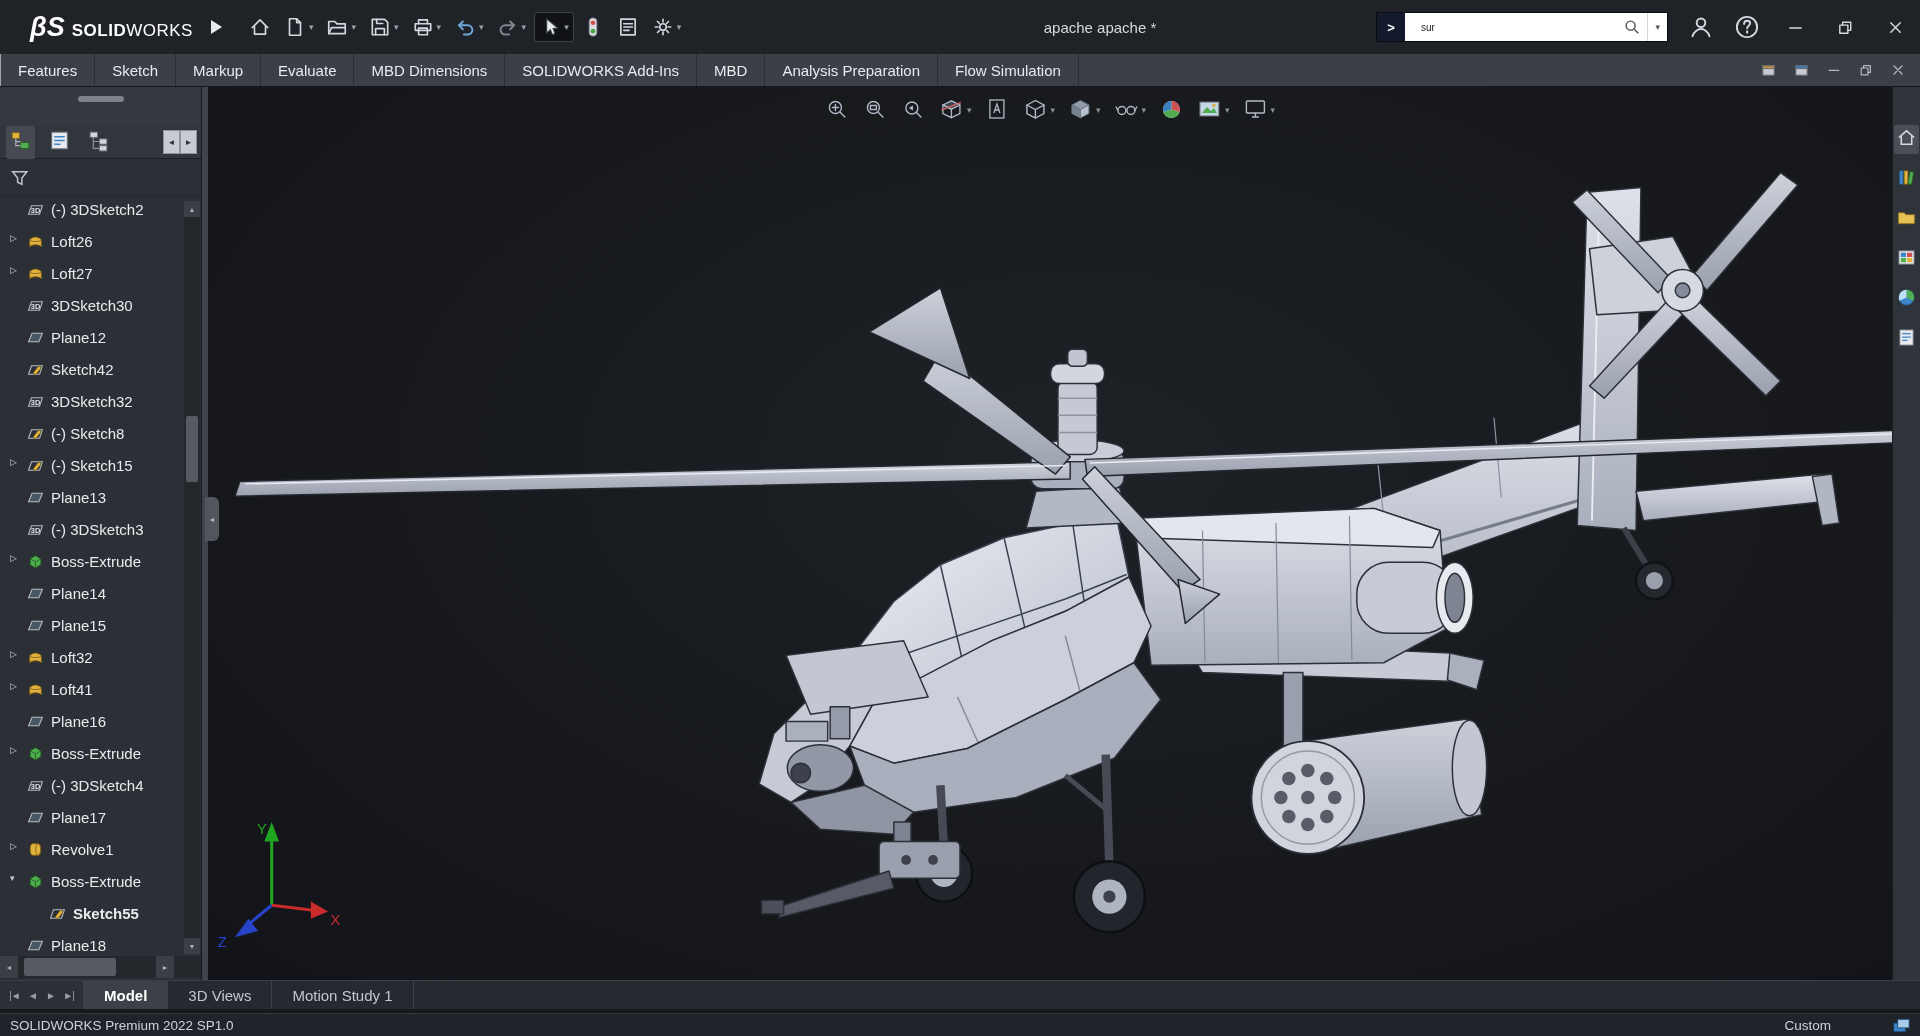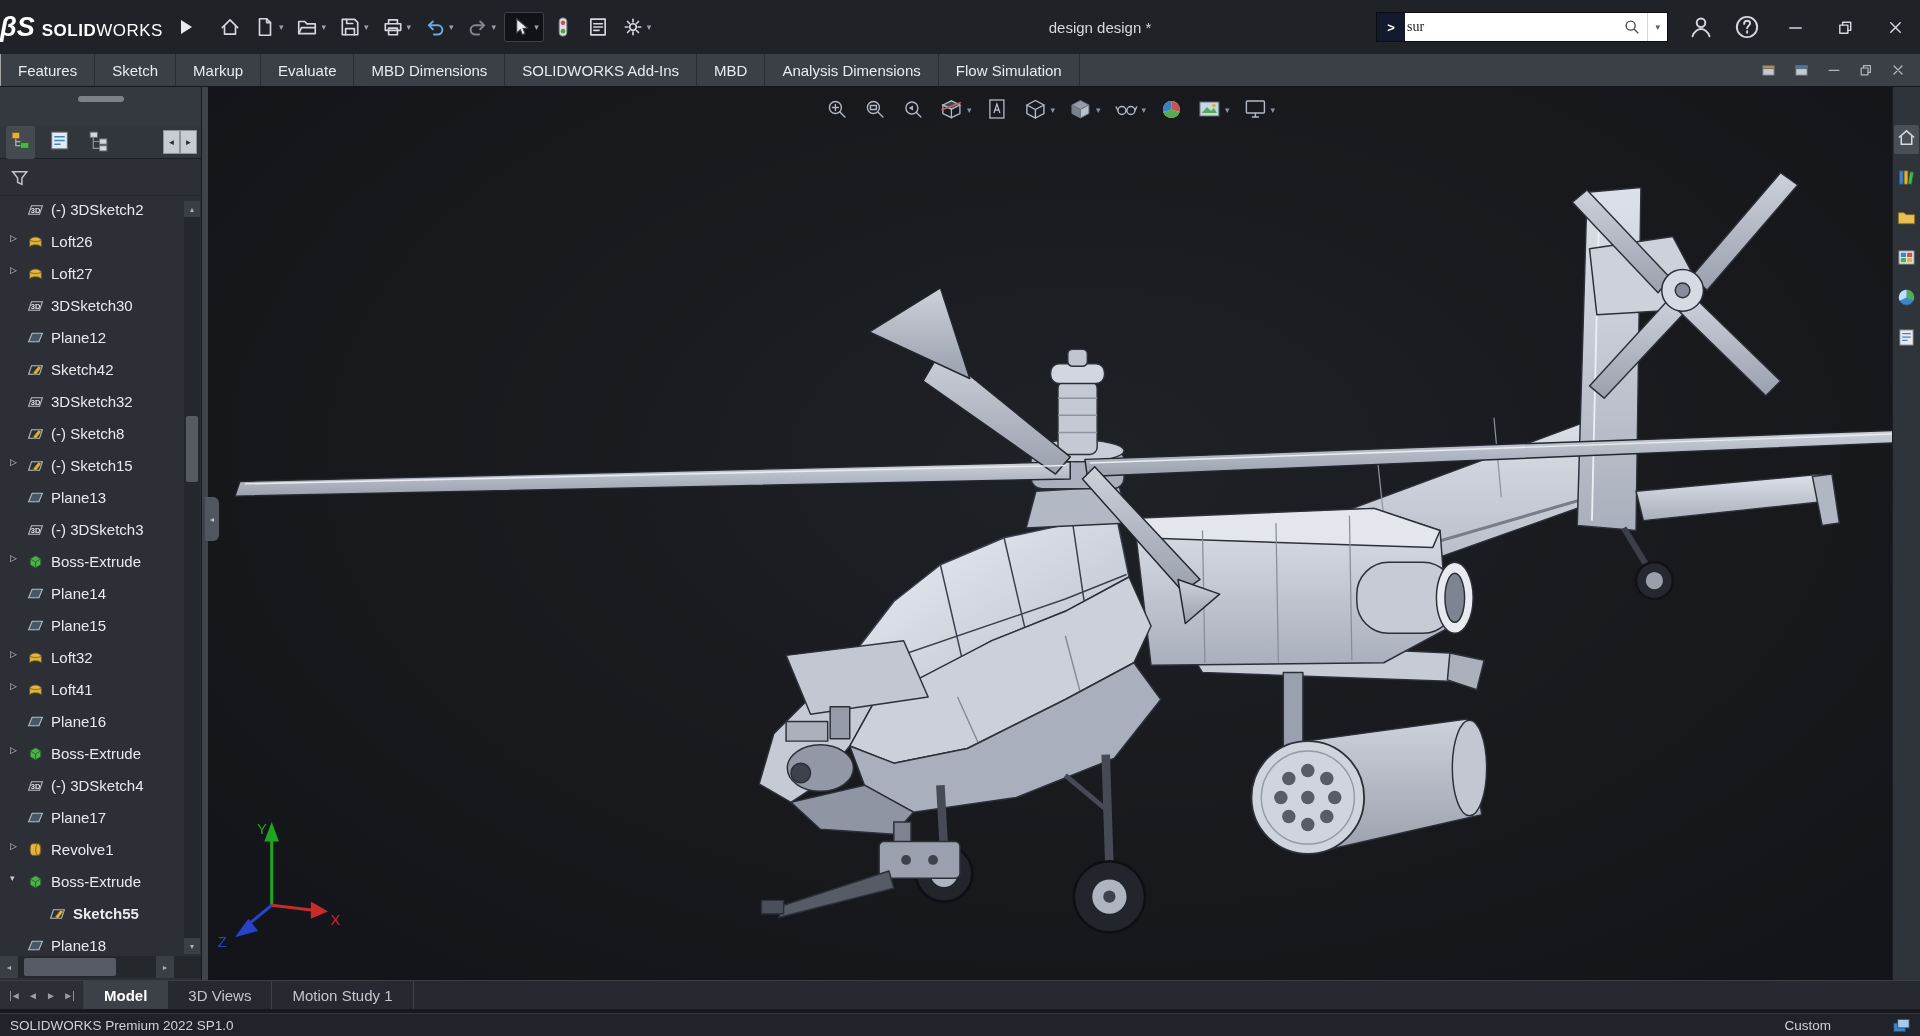--- a/index.html
+++ b/index.html
@@ -3,35 +3,35 @@
 <meta charset="utf-8">
 <style>
   *{box-sizing:border-box;margin:0;padding:0}
   html,body{width:1920px;height:1036px;overflow:hidden}
   body{position:relative;background:#17191d;font-family:"Liberation Sans",sans-serif;-webkit-font-smoothing:antialiased}
   .ic{display:inline-flex;align-items:center;justify-content:center}
   .ic svg{width:100%;height:100%;display:block}
 
   
   .titlebar{position:absolute;top:0;left:0;right:0;height:54px;background:#1f2227;display:flex;align-items:center}
-  .logo{display:flex;align-items:baseline;margin-left:0;white-space:nowrap}
+  .logo{display:flex;align-items:baseline;margin-left:30px;white-space:nowrap}
   .logo-mark{font-size:27px;font-weight:bold;font-style:italic;color:#fff;margin-right:7px}
   .logo-bold{font-size:17px;font-weight:bold;color:#fff;letter-spacing:.5px}
   .logo-light{font-size:17px;color:#ffffff;letter-spacing:.5px}
   .play{width:0;height:0;border-left:11px solid #e8eaee;border-top:7px solid transparent;border-bottom:7px solid transparent;margin-left:18px}
   .tb-tools{display:flex;align-items:center;margin-left:22px;gap:3px}
   .tool{display:flex;align-items:center;padding:4px 5px;border-radius:3px}
   .tool .ic{width:22px;height:22px}
   .tool.pressed{background:#101215;box-shadow:0 0 0 1px #3c414a inset}
   .caret{color:#9ba0a8;font-size:9px;margin-left:3px;line-height:1}
   .doc-title{position:absolute;left:1100px;transform:translateX(-50%);color:#d6d9de;font-size:15px;white-space:nowrap}
   .tb-right{position:absolute;right:10px;top:0;height:54px;display:flex;align-items:center;gap:20px}
   .searchbox{width:292px;height:30px;background:#fff;border:1px solid #0a0c0f;display:flex;align-items:center;overflow:hidden}
   .search-prompt{width:28px;height:28px;background:#141a2e;color:#fff;display:flex;align-items:center;justify-content:center;font-size:13px;font-weight:bold;flex:none}
-  .search-value{flex:1;border:none;outline:none;background:transparent;font-size:14px;color:#1c1e22;padding:0 2px;font-family:Liberation Serif, serif}
+  .search-value{flex:1;border:none;outline:none;background:transparent;font-size:10px;color:#1c1e22;padding:0 16px;font-family:Liberation Sans, sans-serif}
   .search-mag{width:18px;height:18px;flex:none}
   .search-caret{color:#55595f;font-size:9px;padding:0 7px;border-left:1px solid #d4d6da;margin-left:6px;align-self:stretch;display:flex;align-items:center}
   .iconbtn{width:26px;height:26px}
   .winbtn{width:30px;height:30px;display:flex;align-items:center;justify-content:center}
   .winbtn .ic{width:19px;height:19px}
 
   
   .tabbar{position:absolute;top:54px;left:0;right:0;height:33px;background:#3b3f46;border-bottom:1px solid #14161a;display:flex;align-items:stretch}
   .cmdtab{display:flex;align-items:center;padding:0 17px;color:#e8eaee;font-size:15px;border-right:1px solid #2b2e34;white-space:nowrap}
   .cmdtab:first-child{border-left:1px solid #a3a3a3}
@@ -198,21 +198,21 @@
       <div class="tool">
         <span class="ic">
           <svg viewBox="0 0 20 20">
             <circle cx="10" cy="10" r="3" stroke="#d4d8de" fill="none" stroke-width="1.5" stroke-linecap="round" stroke-linejoin="round"></circle>
             <path d="M10,3 V5.4 M10,14.6 V17 M3,10 H5.4 M14.6,10 H17 M5,5 L6.8,6.8 M13.2,13.2 L15,15 M15,5 L13.2,6.8 M6.8,13.2 L5,15" stroke="#d4d8de" fill="none" stroke-width="1.5" stroke-linecap="round" stroke-linejoin="round"></path>
           </svg>
         </span>
         <span class="caret">▾</span>
       </div>
     </div>
-  <div class="doc-title">design design *</div>
+  <div class="doc-title">apache apache *</div>
   <div class="tb-right">
     <div class="searchbox">
       <span class="search-prompt">&gt;</span>
       <input class="search-value" value="sur" style="">
       <span class="search-mag ic" id="search-mag">
           <svg viewBox="0 0 20 20">
             <circle cx="8.5" cy="8.5" r="5" stroke="#4c5058" fill="none" stroke-width="1.6"></circle>
             <path d="M12.2,12.2 L17,17" stroke="#4c5058" stroke-width="1.6"></path>
           </svg>
         </span>
@@ -257,21 +257,21 @@
 
 <div class="tabbar">
   <div style="display:flex;align-items:stretch" id="cmd-tabs">
       <div class="cmdtab">Features</div>
       <div class="cmdtab">Sketch</div>
       <div class="cmdtab">Markup</div>
       <div class="cmdtab">Evaluate</div>
       <div class="cmdtab">MBD Dimensions</div>
       <div class="cmdtab">SOLIDWORKS Add-Ins</div>
       <div class="cmdtab">MBD</div>
-      <div class="cmdtab">Analysis Dimensions</div>
+      <div class="cmdtab">Analysis Preparation</div>
       <div class="cmdtab">Flow Simulation</div>
     </div>
   <div class="tabbar-right" id="tabbar-right">
       <span class="ic" style="width: 17px; height: 17px;">
         <svg viewBox="0 0 18 18">
           <rect x="3" y="4" width="12" height="10" fill="#dfe2e7" stroke="#6b7077" stroke-width="1"></rect>
           <rect x="3" y="4" width="12" height="3" fill="#e0a23e" stroke="#6b7077" stroke-width="1"></rect>
         </svg>
       </span>
       <span class="ic" style="width: 17px; height: 17px;">

